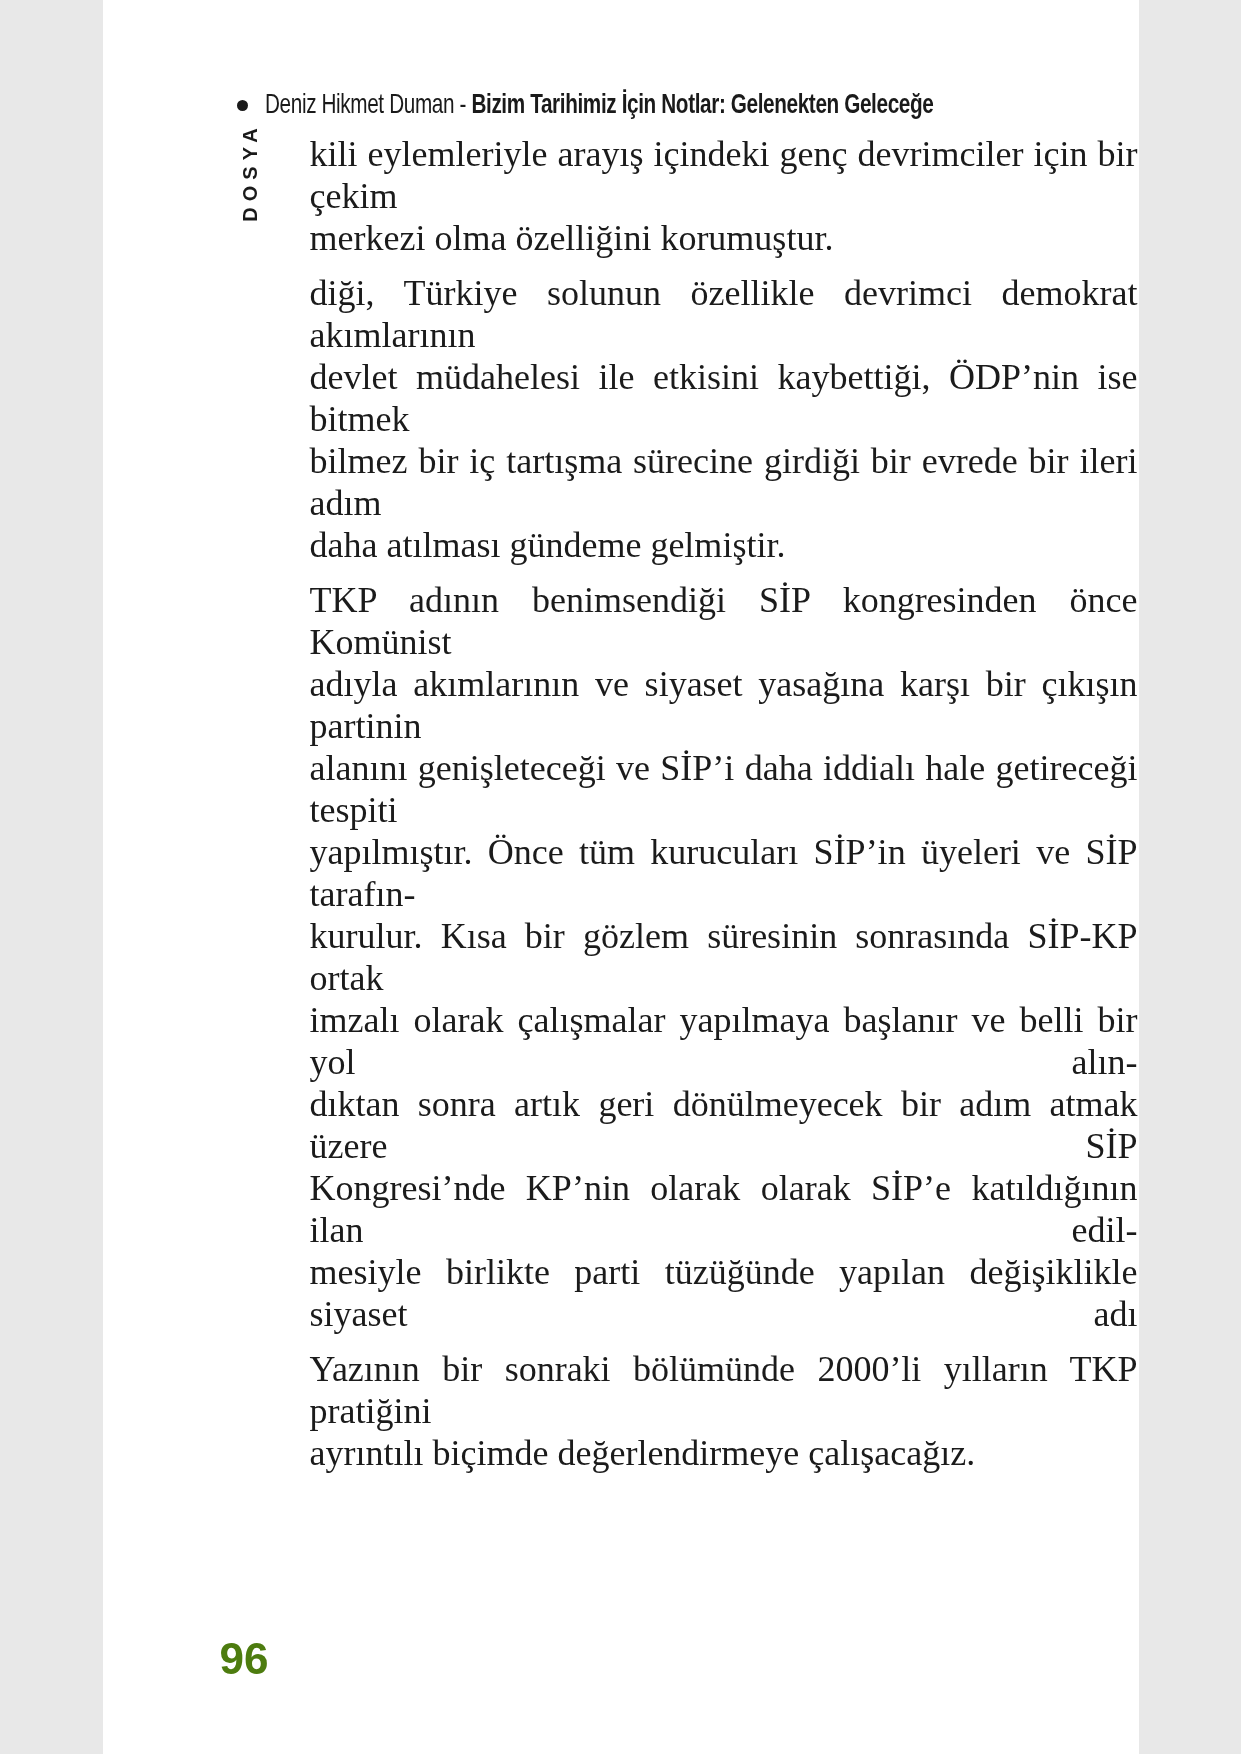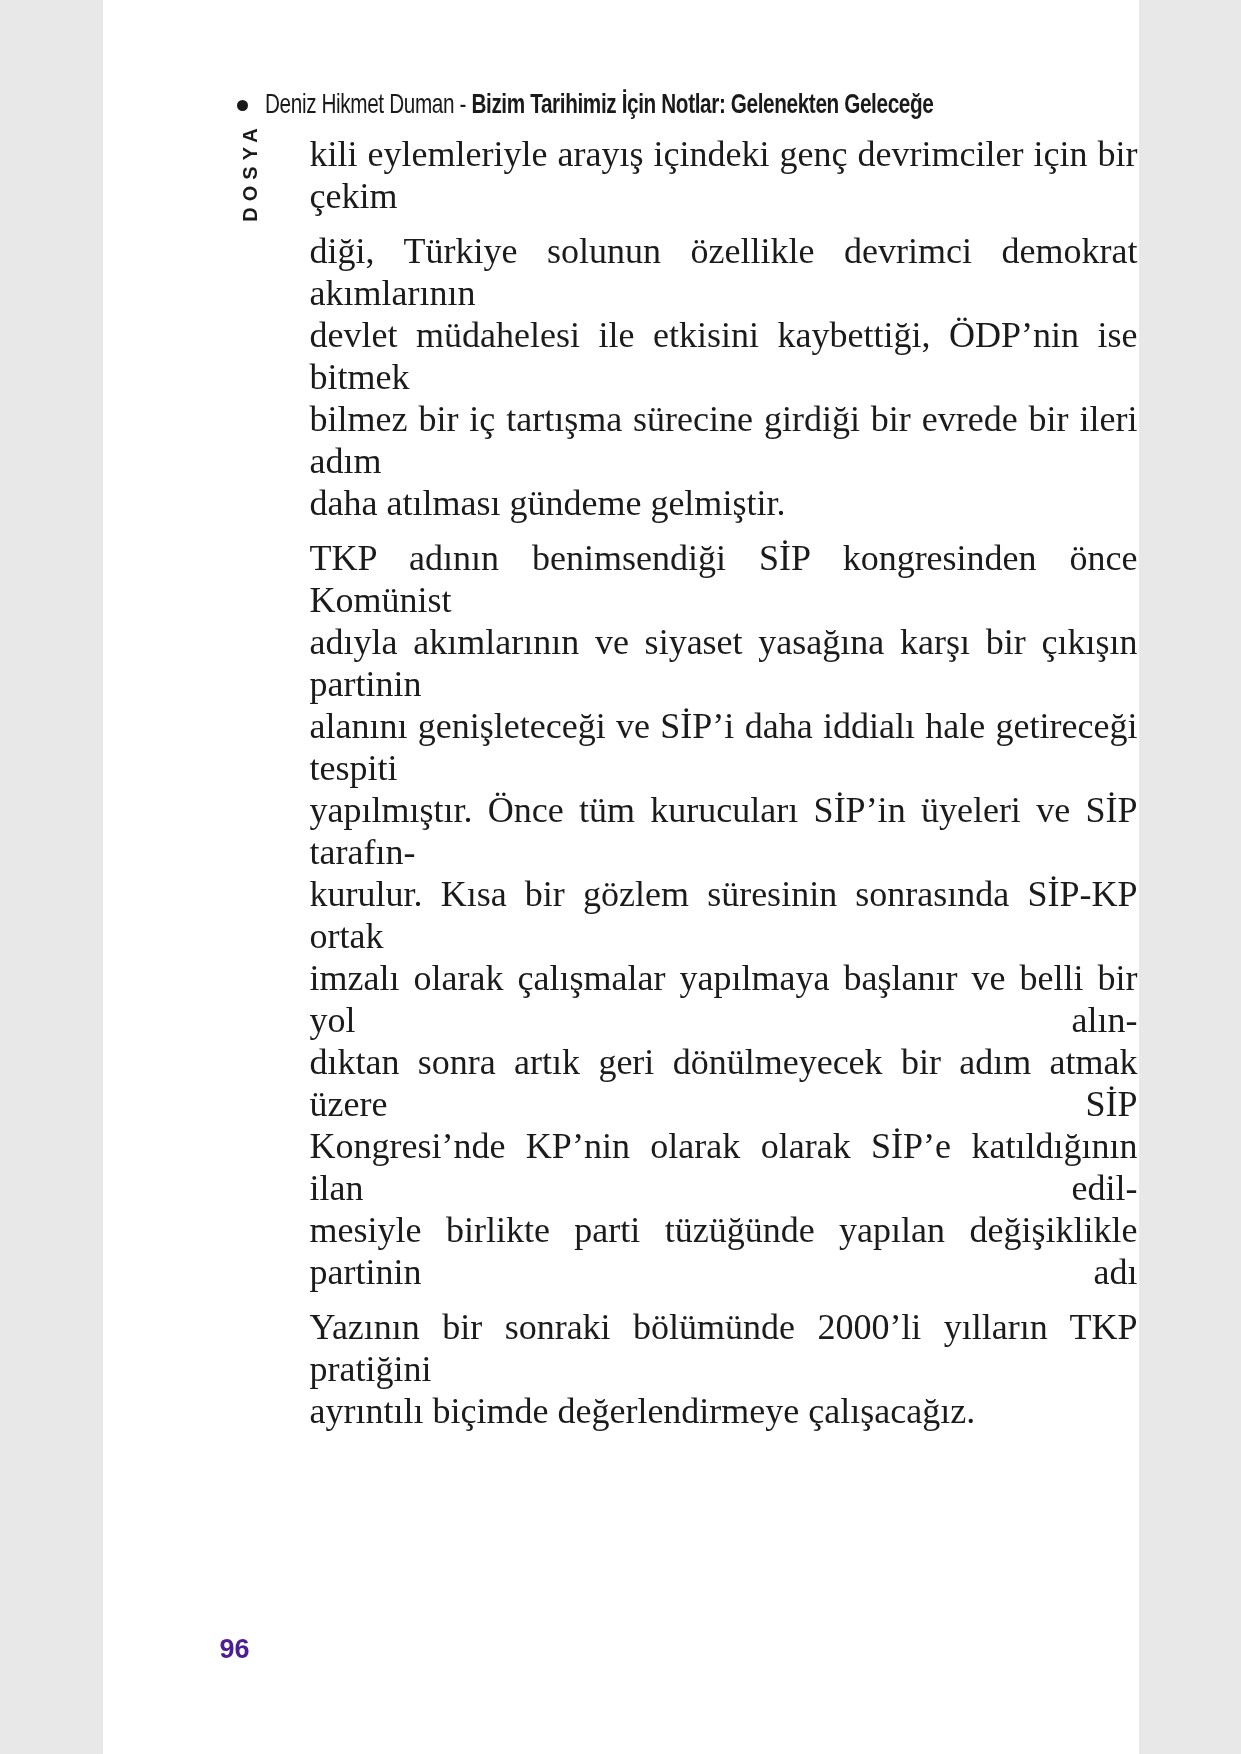--- a/index.html
+++ b/index.html
@@ -68,57 +68,58 @@
   .line { text-align: justify; text-align-last: justify; }
   .line.last { text-align-last: left; }
 
   
   .pageno {
     position: absolute;
     left: 117px;
     top: 1634px;
     font-family: "Liberation Sans", sans-serif;
     font-weight: 700;
-    font-size: 27px;
-    color: #4c1d95;
+    font-size: 44px;
+    color: #4d7c0f;
   }
 </style>
 </head>
 <body>
 
 <div class="page">
 
   <span class="header-bullet"></span>
 
   <div class="header-line">
     <span class="header-author">Deniz Hikmet Duman</span><span class="header-sep"> - </span><span class="header-title">Bizim Tarihimiz İçin Notlar: Gelenekten Geleceğe</span>
   </div>
 
   <div class="dosya">DOSYA</div>
 
   <div class="bodytext">
     <div class="para">
       <div class="line">kili eylemleriyle arayış içindeki genç devrimciler için bir çekim</div>
+      <div class="line last">merkezi olma özelliğini korumuştur.</div>
     </div>
     <div class="para">
       <div class="line">diği, Türkiye solunun özellikle devrimci demokrat akımlarının</div>
       <div class="line">devlet müdahelesi ile etkisini kaybettiği, ÖDP’nin ise bitmek</div>
       <div class="line">bilmez bir iç tartışma sürecine girdiği bir evrede bir ileri adım</div>
       <div class="line last">daha atılması gündeme gelmiştir.</div>
     </div>
     <div class="para">
       <div class="line">TKP adının benimsendiği SİP kongresinden önce Komünist</div>
       <div class="line">adıyla akımlarının ve siyaset yasağına karşı bir çıkışın partinin</div>
       <div class="line">alanını genişleteceği ve SİP’i daha iddialı hale getireceği tespiti</div>
       <div class="line">yapılmıştır. Önce tüm kurucuları SİP’in üyeleri ve SİP tarafın-</div>
       <div class="line">kurulur. Kısa bir gözlem süresinin sonrasında SİP-KP ortak</div>
       <div class="line">imzalı olarak çalışmalar yapılmaya başlanır ve belli bir yol alın-</div>
       <div class="line">dıktan sonra artık geri dönülmeyecek bir adım atmak üzere SİP</div>
       <div class="line">Kongresi’nde KP’nin olarak olarak SİP’e katıldığının ilan edil-</div>
-      <div class="line">mesiyle birlikte parti tüzüğünde yapılan değişiklikle partinin adı</div>
+      <div class="line">mesiyle birlikte parti tüzüğünde yapılan değişiklikle siyaset adı</div>
     </div>
     <div class="para">
       <div class="line">Yazının bir sonraki bölümünde 2000’li yılların TKP pratiğini</div>
       <div class="line last">ayrıntılı biçimde değerlendirmeye çalışacağız.</div>
     </div>
   </div>
 
   <div class="pageno">96</div>
 
 </div>

